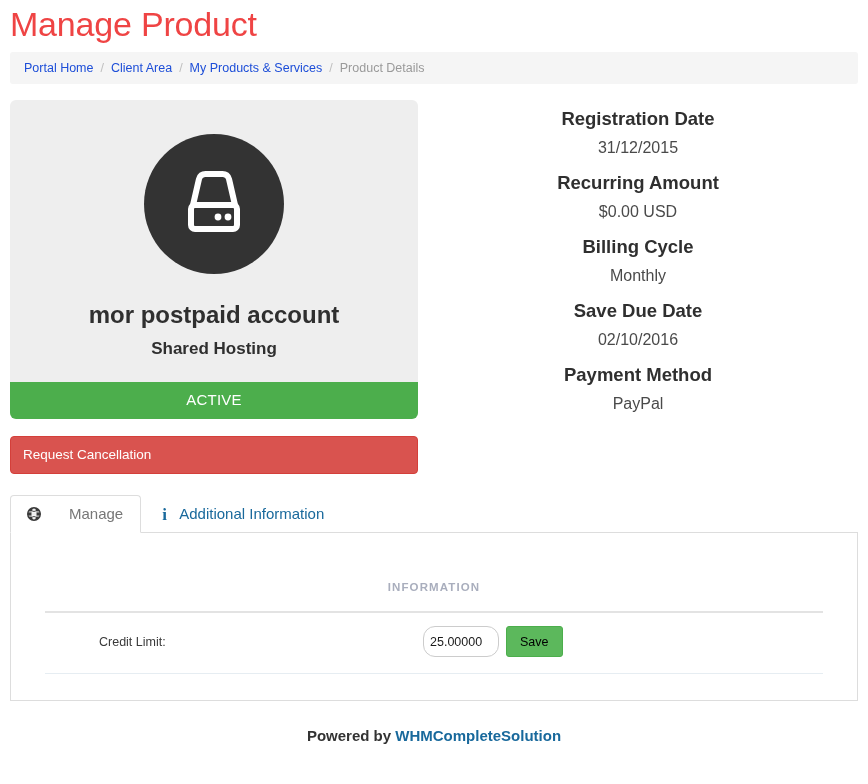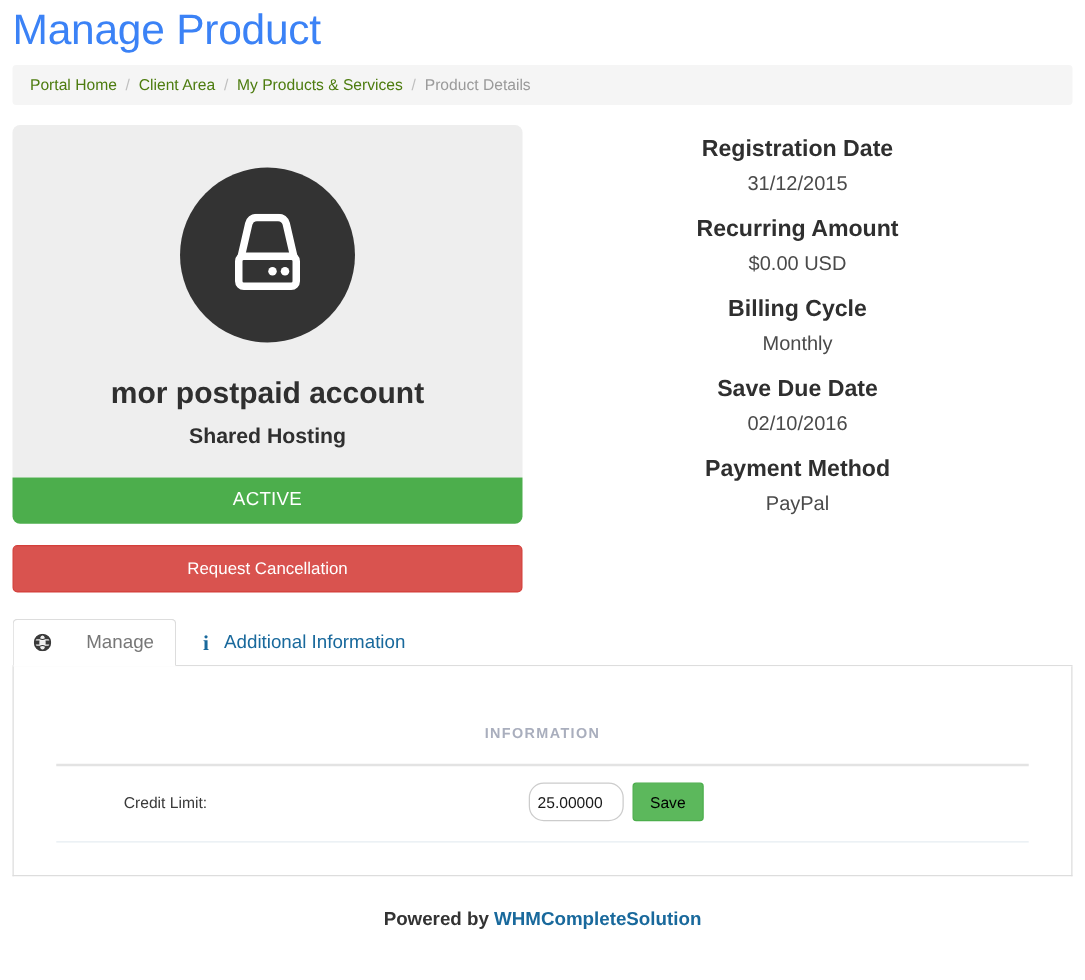--- a/index.html
+++ b/index.html
@@ -18,40 +18,40 @@
   .page {
     position: relative;
     width: 868px;
     height: 784px;
   }
 
   
   .page-title {
     font-size: 34px;
     font-weight: 400;
-    color: #3b82f6;
+    color: #ef4444;
     letter-spacing: -0.2px;
     padding: 2px 0 0 10px;
     line-height: 44px;
     margin: 0;
     white-space: nowrap;
   }
 
   
   .breadcrumb {
     background: #f5f5f5;
     border-radius: 3px;
     margin: 6px 10px 0 10px;
     padding: 8px 14px;
     font-size: 12.5px;
     line-height: 16px;
     white-space: nowrap;
   }
   .breadcrumb a {
-    color: #4d7c0f;
+    color: #1d4ed8;
     text-decoration: none;
   }
   .breadcrumb .sep {
     color: #bfbfbf;
     padding: 0 7px;
   }
   .breadcrumb .active {
     color: #9a9a9a;
   }
 
@@ -125,21 +125,21 @@
     width: 100%;
     margin-top: 17px;
     background: #d9534f;
     border: 1px solid #d43f3a;
     color: #ffffff;
     font-family: "Liberation Sans", sans-serif;
     font-size: 13.5px;
     line-height: 20px;
     padding: 8px 12px;
     border-radius: 4px;
-    text-align: center;
+    text-align: left;
     cursor: pointer;
   }
 
   
   .info-list {
     text-align: center;
   }
   .info-label {
     font-size: 18.5px;
     font-weight: bold;

